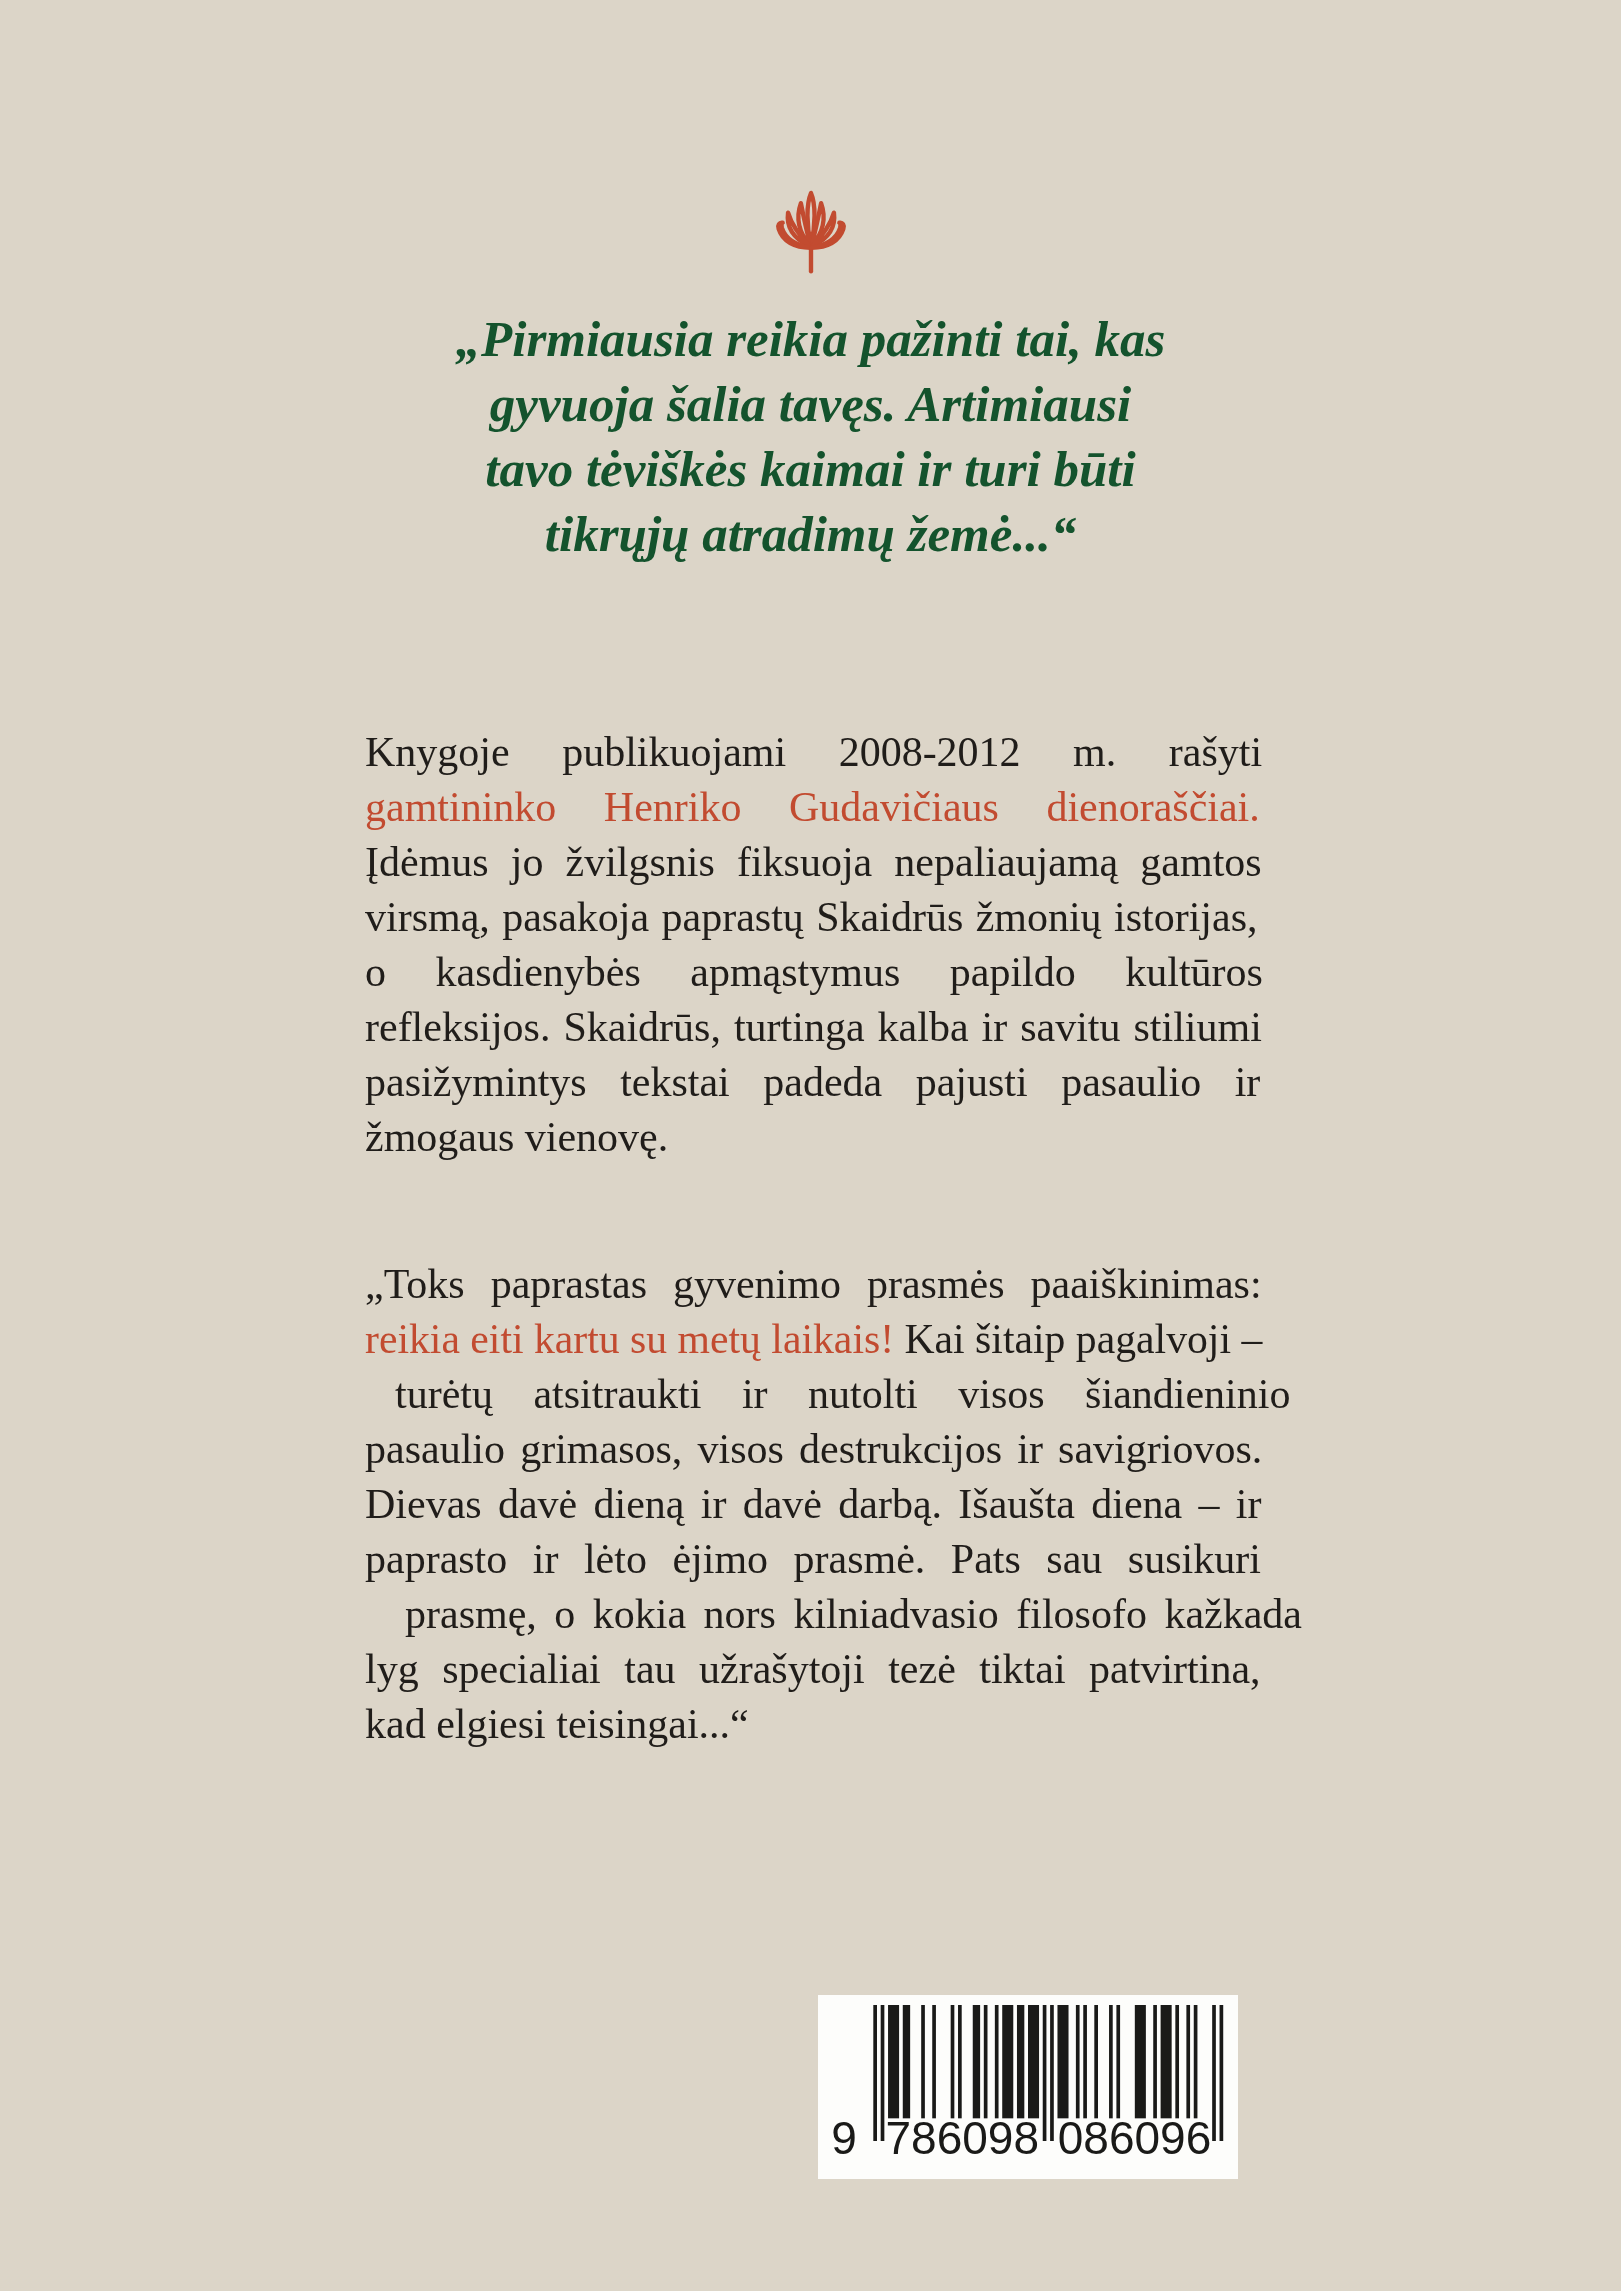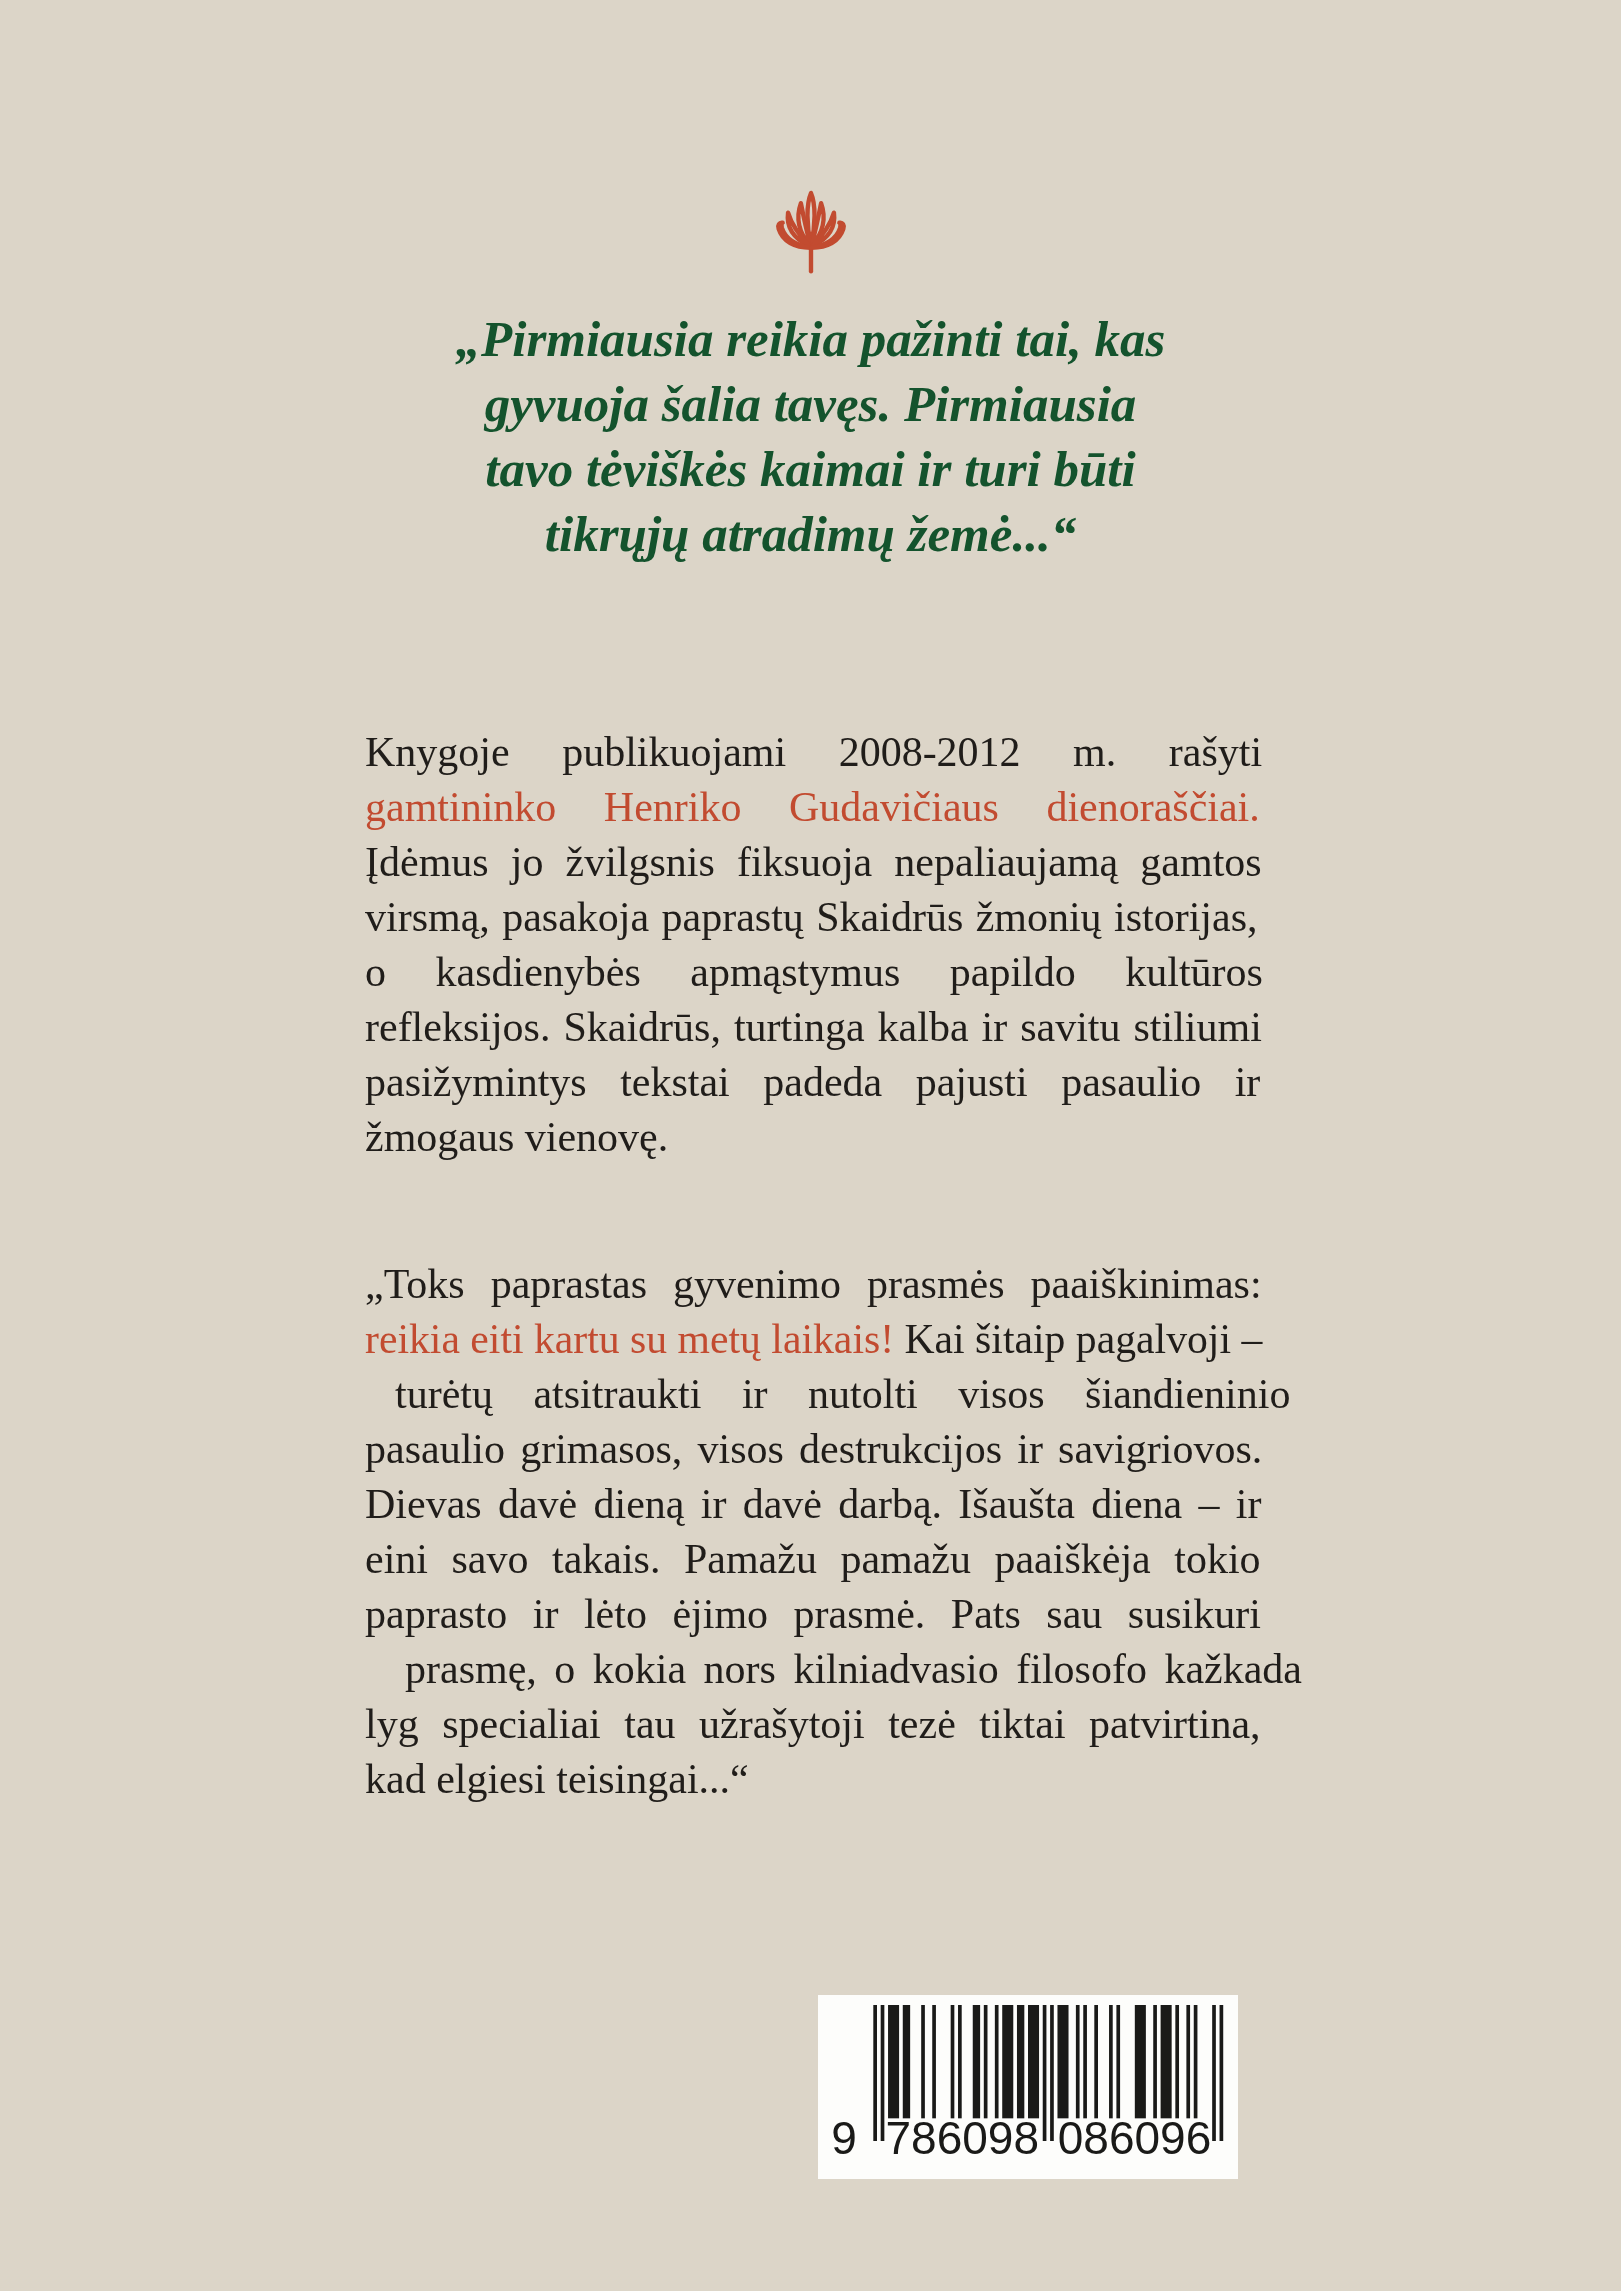--- a/index.html
+++ b/index.html
@@ -60,21 +60,21 @@
       <path d="M75 27 C83 49 78 72 61 89 C67 66 71 47 75 27 Z"></path>
       <path d="M26 41 C23 63 35 80 58 91 C43 75 31 59 26 41 Z"></path>
       <path d="M94 41 C97 63 85 80 62 91 C77 75 89 59 94 41 Z"></path>
       <path d="M18 56 C13 55 10 60 12 65 C18 84 36 93 59 93 C37 89 22 79 17 64 C16 60 16 57 18 56 Z"></path>
       <path d="M102 56 C107 55 110 60 108 65 C102 84 84 93 61 93 C83 89 98 79 103 64 C104 60 104 57 102 56 Z"></path>
     </svg>
   </div>
 
   <div class="quote-block" id="quote">
       <div class="line"><span class="measure"><span>„Pirmiausia reikia pažinti tai, kas</span></span></div>
-      <div class="line"><span class="measure"><span>gyvuoja šalia tavęs. Pirmiausia</span></span></div>
+      <div class="line"><span class="measure"><span>gyvuoja šalia tavęs. Artimiausi</span></span></div>
       <div class="line"><span class="measure"><span>tavo tėviškės kaimai ir turi būti</span></span></div>
       <div class="line"><span class="measure"><span>tikrųjų atradimų žemė...“</span></span></div>
     </div>
 
   <div class="para" id="para1">
       <div class="line"><span class="measure" style="word-spacing: 42px;"><span>Knygoje publikuojami 2008-2012 m. rašyti</span></span></div>
       <div class="line"><span class="measure" style="word-spacing: 37px;"><span class="red">gamtininko Henriko Gudavičiaus dienoraščiai.</span></span></div>
       <div class="line"><span class="measure" style="word-spacing: 11.6px;"><span>Įdėmus jo žvilgsnis fiksuoja nepaliaujamą gamtos</span></span></div>
       <div class="line"><span class="measure" style="word-spacing: 1.9px;"><span>virsmą, pasakoja paprastų Skaidrūs žmonių istorijas,</span></span></div>
       <div class="line"><span class="measure" style="word-spacing: 39px;"><span>o kasdienybės apmąstymus papildo kultūros</span></span></div>
@@ -82,21 +82,20 @@
       <div class="line"><span class="measure" style="word-spacing: 23px;"><span>pasižymintys tekstai padeda pajusti pasaulio ir</span></span></div>
       <div class="line"><span class="measure"><span>žmogaus vienovę.</span></span></div>
     </div>
 
   <div class="para" id="para2">
       <div class="line"><span class="measure" style="word-spacing: 15.5px;"><span>„Toks paprastas gyvenimo prasmės paaiškinimas:</span></span></div>
       <div class="line"><span class="measure" style="transform: scaleX(0.992625);"><span class="red">reikia eiti kartu su metų laikais!</span><span> Kai šitaip pagalvoji –</span></span></div>
       <div class="line"><span class="measure" style="word-spacing: 30px; margin-left: 30px;"><span>turėtų atsitraukti ir nutolti visos šiandieninio</span></span></div>
       <div class="line"><span class="measure" style="word-spacing: 4.7px;"><span>pasaulio grimasos, visos destrukcijos ir savigriovos.</span></span></div>
       <div class="line"><span class="measure" style="word-spacing: 5.8px;"><span>Dievas davė dieną ir davė darbą. Išaušta diena – ir</span></span></div>
-      <div class="line"><span class="measure" style="word-spacing: 13px;"><span>eini savo takais. Pamažu pamažu paaiškėja tokio</span></span></div>
       <div class="line"><span class="measure" style="word-spacing: 15px;"><span>paprasto ir lėto ėjimo prasmė. Pats sau susikuri</span></span></div>
       <div class="line"><span class="measure" style="word-spacing: 7px; margin-left: 40px;"><span>prasmę, o kokia nors kilniadvasio filosofo kažkada</span></span></div>
       <div class="line"><span class="measure" style="word-spacing: 13px;"><span>lyg specialiai tau užrašytoji tezė tiktai patvirtina,</span></span></div>
       <div class="line"><span class="measure"><span>kad elgiesi teisingai...“</span></span></div>
     </div>
 
   <div class="barcode-box">
     <svg class="bars" id="bars" width="351" height="136" viewBox="0 0 371 144">
         <rect x="0.00" y="0" width="3.90" height="144"></rect>
         <rect x="7.80" y="0" width="3.90" height="144"></rect>

